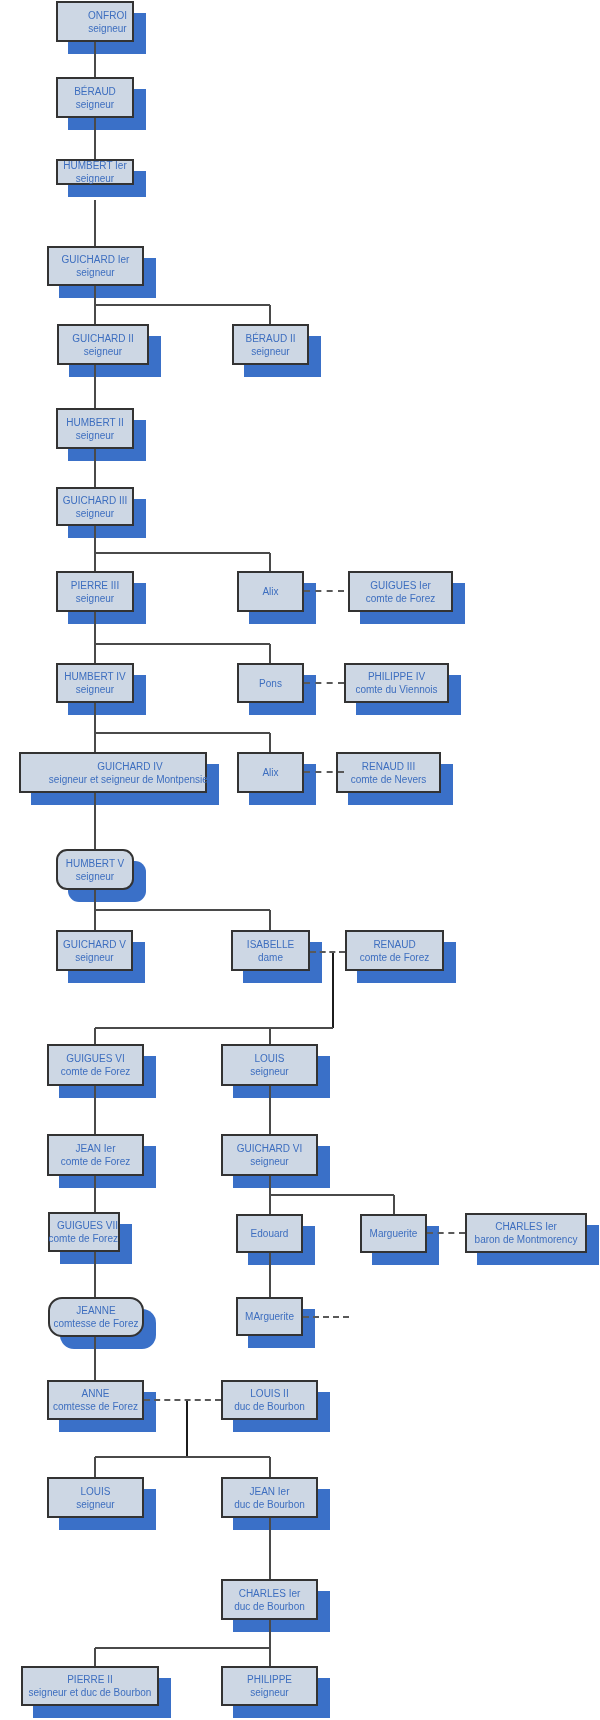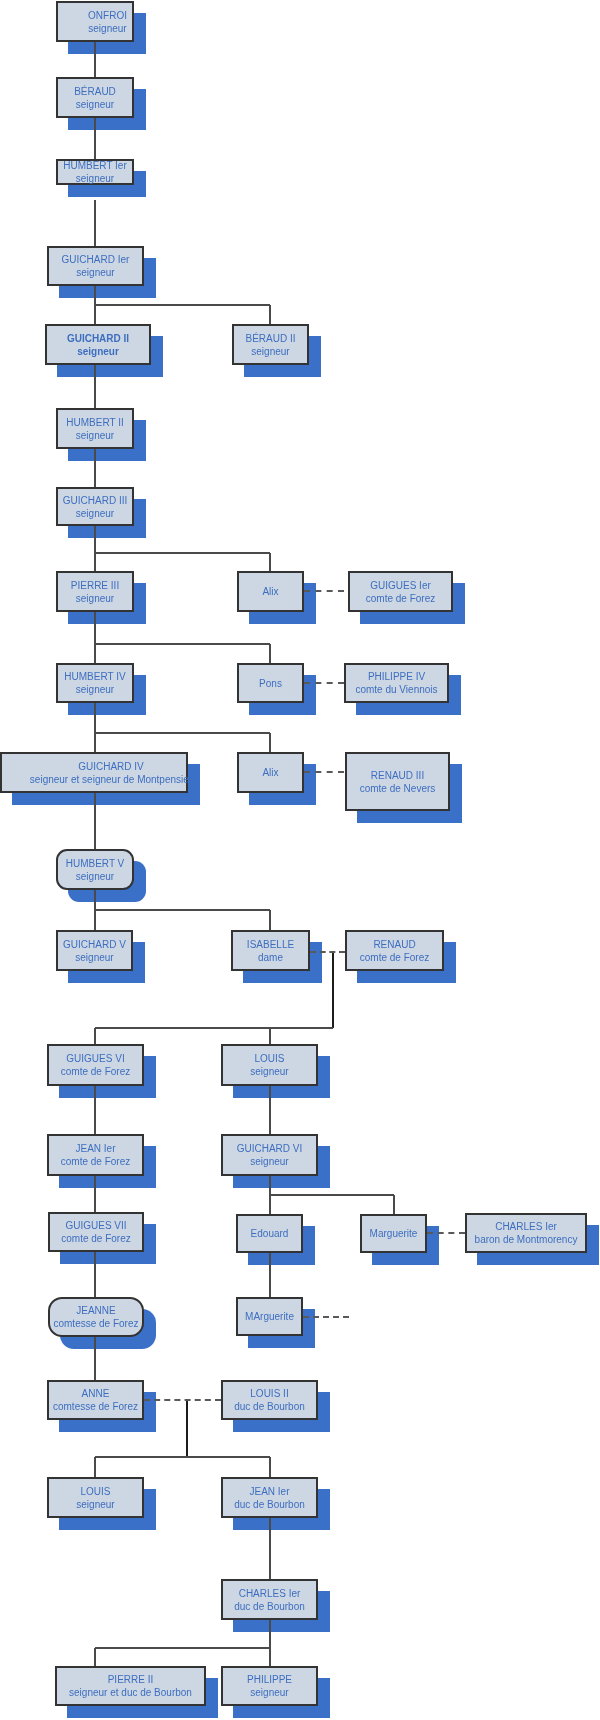--- a/index.html
+++ b/index.html
@@ -47,21 +47,21 @@
       <div class="ntitle">seigneur</div>
     </div>
     <div class="node" style="left: 56px; top: 159px; width: 78px; height: 26px;">
       <div class="nname">HUMBERT Ier</div>
       <div class="ntitle">seigneur</div>
     </div>
     <div class="node" style="left: 47px; top: 246px; width: 97px; height: 40px;">
       <div class="nname">GUICHARD Ier</div>
       <div class="ntitle">seigneur</div>
     </div>
-    <div class="node" style="left: 45px; top: 324px; width: 106px; height: 41px; font-weight: bold;">
+    <div class="node" style="left: 57px; top: 324px; width: 92px; height: 41px;">
       <div class="nname">GUICHARD II</div>
       <div class="ntitle">seigneur</div>
     </div>
     <div class="node" style="left: 232px; top: 324px; width: 77px; height: 41px;">
       <div class="nname">BÉRAUD II</div>
       <div class="ntitle">seigneur</div>
     </div>
     <div class="node" style="left: 56px; top: 408px; width: 78px; height: 41px;">
       <div class="nname">HUMBERT II</div>
       <div class="ntitle">seigneur</div>
@@ -85,28 +85,28 @@
       <div class="nname">HUMBERT IV</div>
       <div class="ntitle">seigneur</div>
     </div>
     <div class="node" style="left: 237px; top: 663px; width: 67px; height: 40px;">
       <div class="nname">Pons</div>
     </div>
     <div class="node" style="left: 344px; top: 663px; width: 105px; height: 40px;">
       <div class="nname">PHILIPPE IV</div>
       <div class="ntitle">comte du Viennois</div>
     </div>
-    <div class="node" style="left: 0; top: 752px; width: 188px; height: 41px; padding-left: 34px;">
+    <div class="node" style="left: 19px; top: 752px; width: 188px; height: 41px; padding-left: 34px;">
       <div class="nname">GUICHARD IV</div>
       <div class="ntitle">seigneur et seigneur de Montpensier</div>
     </div>
     <div class="node" style="left: 237px; top: 752px; width: 67px; height: 41px;">
       <div class="nname">Alix</div>
     </div>
-    <div class="node" style="left: 345px; top: 752px; width: 105px; height: 59px;">
+    <div class="node" style="left: 336px; top: 752px; width: 105px; height: 41px;">
       <div class="nname">RENAUD III</div>
       <div class="ntitle">comte de Nevers</div>
     </div>
     <div class="node" style="left: 56px; top: 849px; width: 78px; height: 41px; border-radius: 11px;">
       <div class="nname">HUMBERT V</div>
       <div class="ntitle">seigneur</div>
     </div>
     <div class="node" style="left: 56px; top: 930px; width: 77px; height: 41px;">
       <div class="nname">GUICHARD V</div>
       <div class="ntitle">seigneur</div>
@@ -128,21 +128,21 @@
       <div class="ntitle">seigneur</div>
     </div>
     <div class="node" style="left: 47px; top: 1134px; width: 97px; height: 42px;">
       <div class="nname">JEAN Ier</div>
       <div class="ntitle">comte de Forez</div>
     </div>
     <div class="node" style="left: 221px; top: 1134px; width: 97px; height: 42px;">
       <div class="nname">GUICHARD VI</div>
       <div class="ntitle">seigneur</div>
     </div>
-    <div class="node" style="left: 48px; top: 1212px; width: 96px; height: 40px;">
+    <div class="node" style="left: 48px; top: 1212px; width: 72px; height: 40px; align-items: flex-end;">
       <div class="nname">GUIGUES VII</div>
       <div class="ntitle">comte de Forez</div>
     </div>
     <div class="node" style="left: 236px; top: 1214px; width: 67px; height: 39px;">
       <div class="nname">Edouard</div>
     </div>
     <div class="node" style="left: 360px; top: 1214px; width: 67px; height: 39px;">
       <div class="nname">Marguerite</div>
     </div>
     <div class="node" style="left: 465px; top: 1213px; width: 122px; height: 40px;">
@@ -169,21 +169,21 @@
       <div class="ntitle">seigneur</div>
     </div>
     <div class="node" style="left: 221px; top: 1477px; width: 97px; height: 41px;">
       <div class="nname">JEAN Ier</div>
       <div class="ntitle">duc de Bourbon</div>
     </div>
     <div class="node" style="left: 221px; top: 1579px; width: 97px; height: 41px;">
       <div class="nname">CHARLES Ier</div>
       <div class="ntitle">duc de Bourbon</div>
     </div>
-    <div class="node" style="left: 21px; top: 1666px; width: 151px; height: 40px; margin-left: 34px;">
+    <div class="node" style="left: 21px; top: 1666px; width: 138px; height: 40px;">
       <div class="nname">PIERRE II</div>
       <div class="ntitle">seigneur et duc de Bourbon</div>
     </div>
     <div class="node" style="left: 221px; top: 1666px; width: 97px; height: 40px;">
       <div class="nname">PHILIPPE</div>
       <div class="ntitle">seigneur</div>
     </div>
     <div class="edge solid" style="left: 94px; top: 42px; width: 2px; height: 35px;"></div>
     <div class="edge solid" style="left: 94px; top: 118px; width: 2px; height: 41px;"></div>
     <div class="edge solid" style="left: 94px; top: 200px; width: 2px; height: 46px;"></div>

